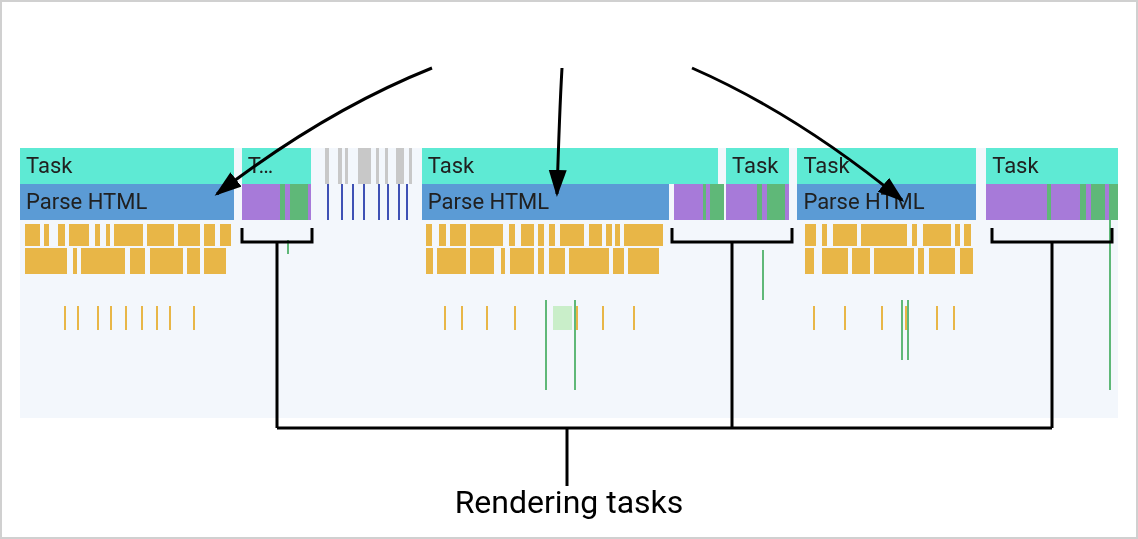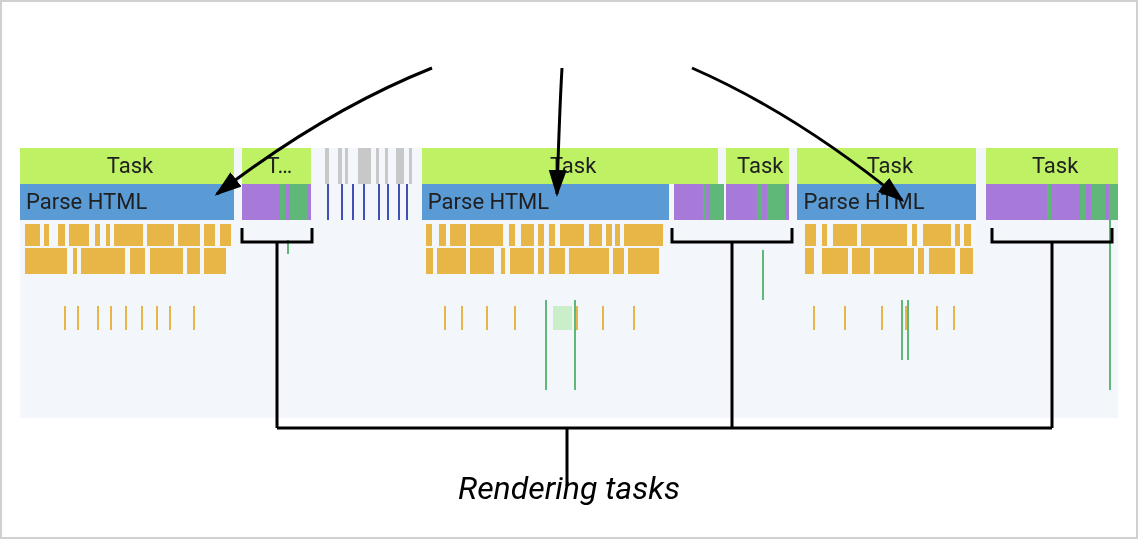--- a/index.html
+++ b/index.html
@@ -15,21 +15,21 @@
     overflow: hidden;
     background: #fff;
   }
   .top-label, .bottom-label {
     position: absolute;
     font-size: 32px;
     color: #000;
     white-space: nowrap;
   }
   .top-label { top: 18px; left: 50%; transform: translateX(-50%); }
-  .bottom-label { bottom: 30px; left: 50%; transform: translateX(-50%); font-style: italic; }
+  .bottom-label { bottom: 16px; left: 50%; transform: translateX(-50%); }
 
   
   svg.overlay {
     position: absolute;
     top: 0; left: 0;
     width: 1138px; height: 539px;
     pointer-events: none;
   }
 
   
@@ -60,21 +60,21 @@
     position: absolute;
     top: 0;
     height: 100%;
     font-size: 22px;
     line-height: 36px;
     padding-left: 6px;
     color: #202020;
     overflow: hidden;
     white-space: nowrap;
   }
-  .task-blk { background: #bef264; text-align: center; }
+  .task-blk { background: #5eead4; }
   .parse-blk { background: #5b9bd5; }
   .render-seg {
     position: absolute;
     top: 0;
     height: 100%;
   }
   .seg-purple { background: #a77ad9; }
   .seg-green { background: #5fb878; }
   .flame-chunk {
     position: absolute;

